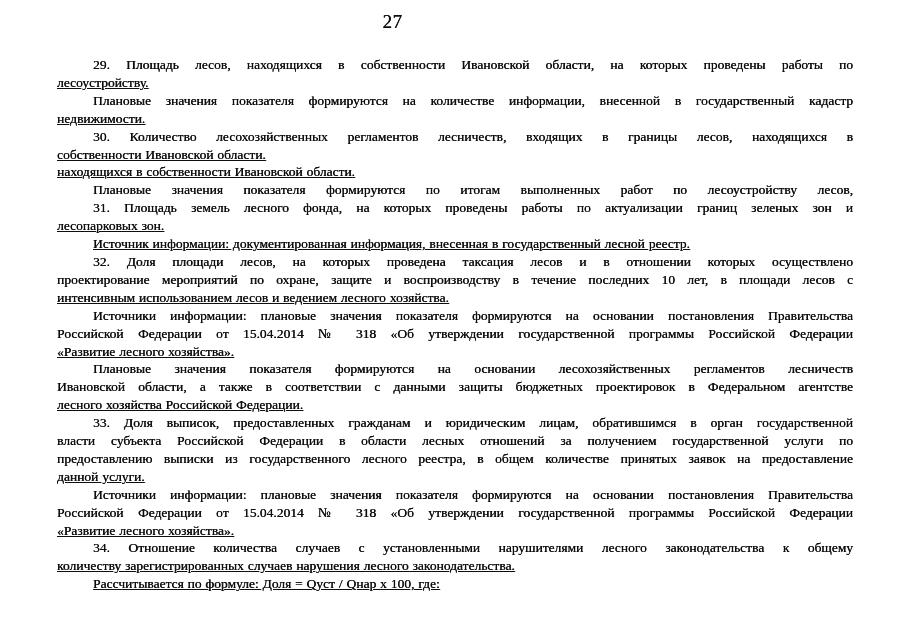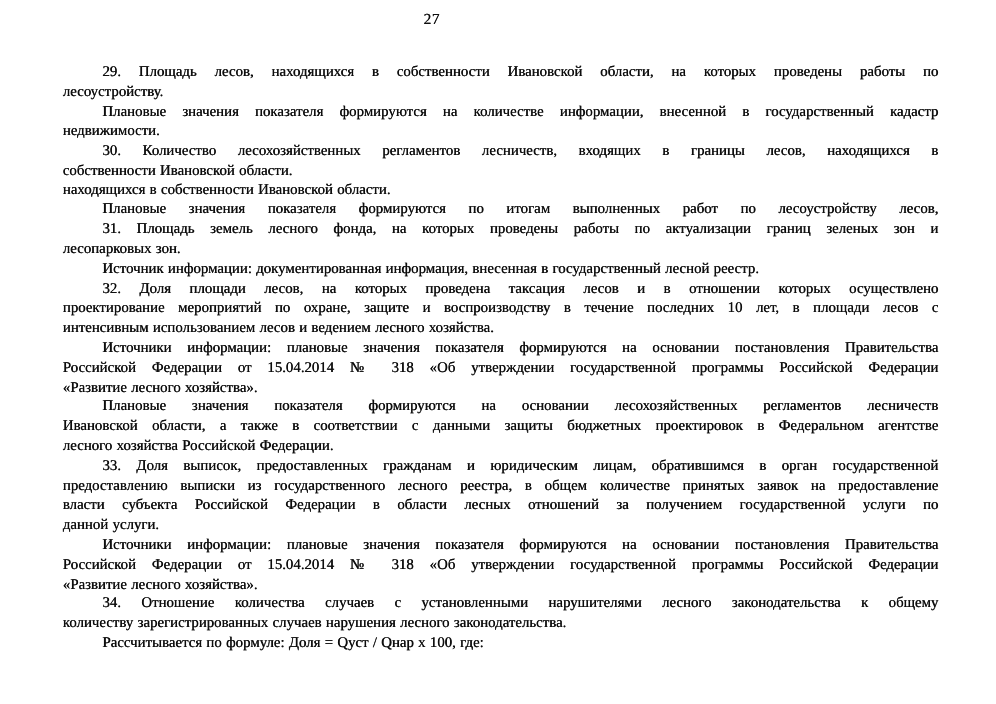--- a/index.html
+++ b/index.html
@@ -15,21 +15,21 @@
     overflow: hidden;
     font-family: "Liberation Serif", "DejaVu Serif", serif;
     color: #0e0e0e;
   }
   .page-number {
     position: absolute;
     top: 11px;
     left: 0;
     width: 785px;
     text-align: center;
-    font-size: 14px;
+    font-size: 19px;
     letter-spacing: 0.5px;
     text-shadow: 0.3px 0 0 currentColor;
   }
   .doc-body {
     position: absolute;
     top: 56px;
     left: 57px;
     width: 796px;
     font-size: 13.5px;
     line-height: 17.9px;
@@ -42,20 +42,21 @@
   .line {
     text-align: justify;
     text-align-last: justify;
     word-spacing: 0.5px;
   }
   .line.first {
     text-indent: 36px;
   }
   .line.last {
     text-align-last: left;
+    text-decoration: underline;
   }
 </style>
 </head>
 <body>
 
 <div class="page">
   <div class="page-number">27</div>
   <div class="doc-body">
       <div class="para">
         <div class="line first">29. Площадь лесов, находящихся в собственности Ивановской области, на которых проведены работы по</div>
@@ -90,22 +91,22 @@
         <div class="line">Российской Федерации от 15.04.2014 № 318 «Об утверждении государственной программы Российской Федерации</div>
         <div class="line last">«Развитие лесного хозяйства».</div>
       </div>
       <div class="para">
         <div class="line first">Плановые значения показателя формируются на основании лесохозяйственных регламентов лесничеств</div>
         <div class="line">Ивановской области, а также в соответствии с данными защиты бюджетных проектировок в Федеральном агентстве</div>
         <div class="line last">лесного хозяйства Российской Федерации.</div>
       </div>
       <div class="para">
         <div class="line first">33. Доля выписок, предоставленных гражданам и юридическим лицам, обратившимся в орган государственной</div>
+        <div class="line">власти субъекта Российской Федерации в области лесных отношений за получением государственной услуги по</div>
         <div class="line">предоставлению выписки из государственного лесного реестра, в общем количестве принятых заявок на предоставление</div>
-        <div class="line">власти субъекта Российской Федерации в области лесных отношений за получением государственной услуги по</div>
         <div class="line last">данной услуги.</div>
       </div>
       <div class="para">
         <div class="line first">Источники информации: плановые значения показателя формируются на основании постановления Правительства</div>
         <div class="line">Российской Федерации от 15.04.2014 № 318 «Об утверждении государственной программы Российской Федерации</div>
         <div class="line last">«Развитие лесного хозяйства».</div>
       </div>
       <div class="para">
         <div class="line first">34. Отношение количества случаев с установленными нарушителями лесного законодательства к общему</div>
         <div class="line last">количеству зарегистрированных случаев нарушения лесного законодательства.</div>

